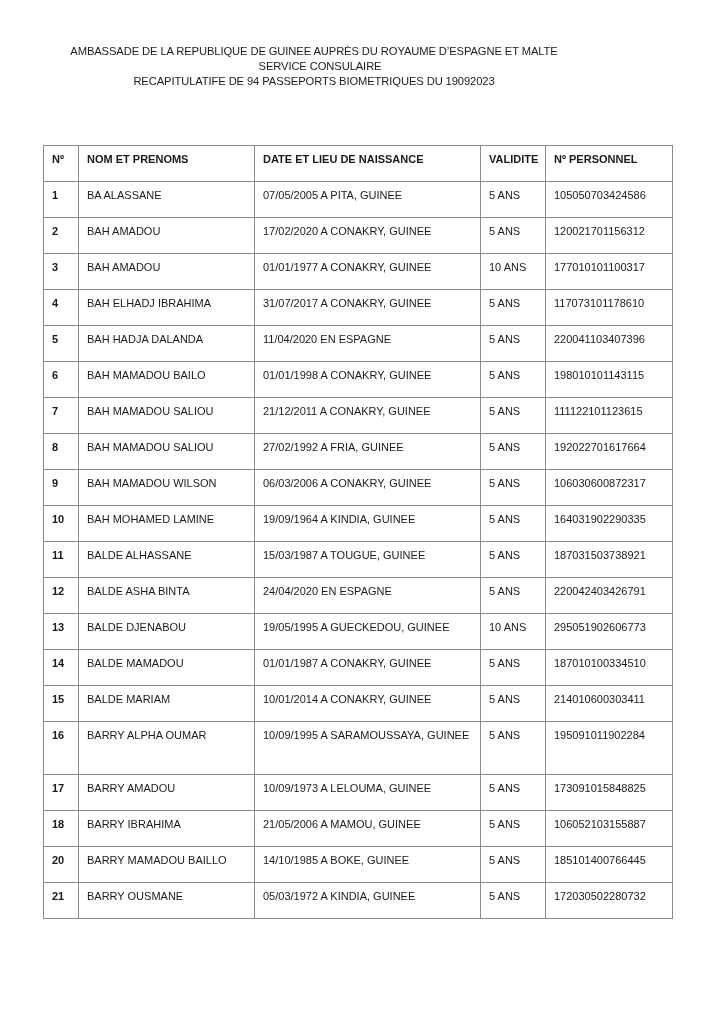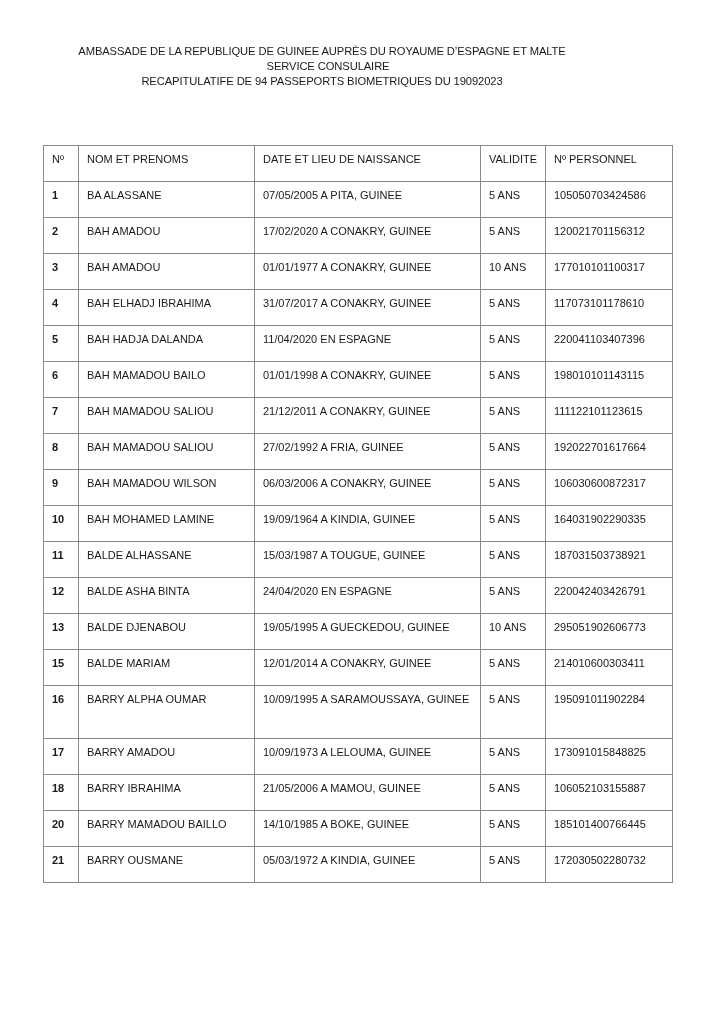--- a/index.html
+++ b/index.html
@@ -1,36 +1,36 @@
 <!DOCTYPE html>
 <html><head>
 <meta charset="utf-8">
 <style>
   html, body { margin: 0; padding: 0; background: #ffffff; }
   body {
     width: 724px; height: 1024px; position: relative; overflow: hidden;
     font-family: "Liberation Sans", sans-serif; color: #1a1a1a;
   }
   .header {
-    position: absolute; top: 44px; left: 8px; width: 624px;
+    position: absolute; top: 44px; left: 0; width: 624px;
     text-align: center; font-size: 11.2px; line-height: 15px; letter-spacing: -0.1px;
   }
   .header .l1 { padding-left: 4px; }
   .header .l2 { padding-left: 16px; }
   .header .l3 { padding-left: 4px; }
   table.passports {
     position: absolute; top: 145px; left: 43px;
     width: 629px; border-collapse: collapse; table-layout: fixed;
     font-size: 11px;
   }
   table.passports td, table.passports th {
     border: 1px solid #8a8a8a; vertical-align: top; text-align: left;
     padding: 5px 8px 0 8px; line-height: 17px;
   }
-  table.passports th { font-weight: normal; height: 30px; }
+  table.passports th { font-weight: bold; height: 30px; }
   table.passports td { height: 30px; }
   table.passports tr.tall td { height: 47px; }
   td.num { font-weight: bold; }
   col.c1 { width: 35px; } col.c2 { width: 176px; } col.c3 { width: 226px; }
   col.c4 { width: 65px; } col.c5 { width: 127px; }
   th.c4h { padding-left: 5px; padding-right: 2px; }
 </style>
 </head>
 <body>
 
@@ -143,23 +143,30 @@
         <td>220042403426791</td>
       </tr>
       <tr>
         <td class="num">13</td>
         <td>BALDE DJENABOU</td>
         <td>19/05/1995 A GUECKEDOU, GUINEE</td>
         <td>10 ANS</td>
         <td>295051902606773</td>
       </tr>
       <tr>
+        <td class="num">14</td>
+        <td>BALDE MAMADOU</td>
+        <td>01/01/1987 A CONAKRY, GUINEE</td>
+        <td>5 ANS</td>
+        <td>187010100334510</td>
+      </tr>
+      <tr>
         <td class="num">15</td>
         <td>BALDE MARIAM</td>
-        <td>12/01/2014 A CONAKRY, GUINEE</td>
+        <td>10/01/2014 A CONAKRY, GUINEE</td>
         <td>5 ANS</td>
         <td>214010600303411</td>
       </tr>
       <tr class="tall">
         <td class="num">16</td>
         <td>BARRY ALPHA OUMAR</td>
         <td>10/09/1995 A SARAMOUSSAYA, GUINEE</td>
         <td>5 ANS</td>
         <td>195091011902284</td>
       </tr>

